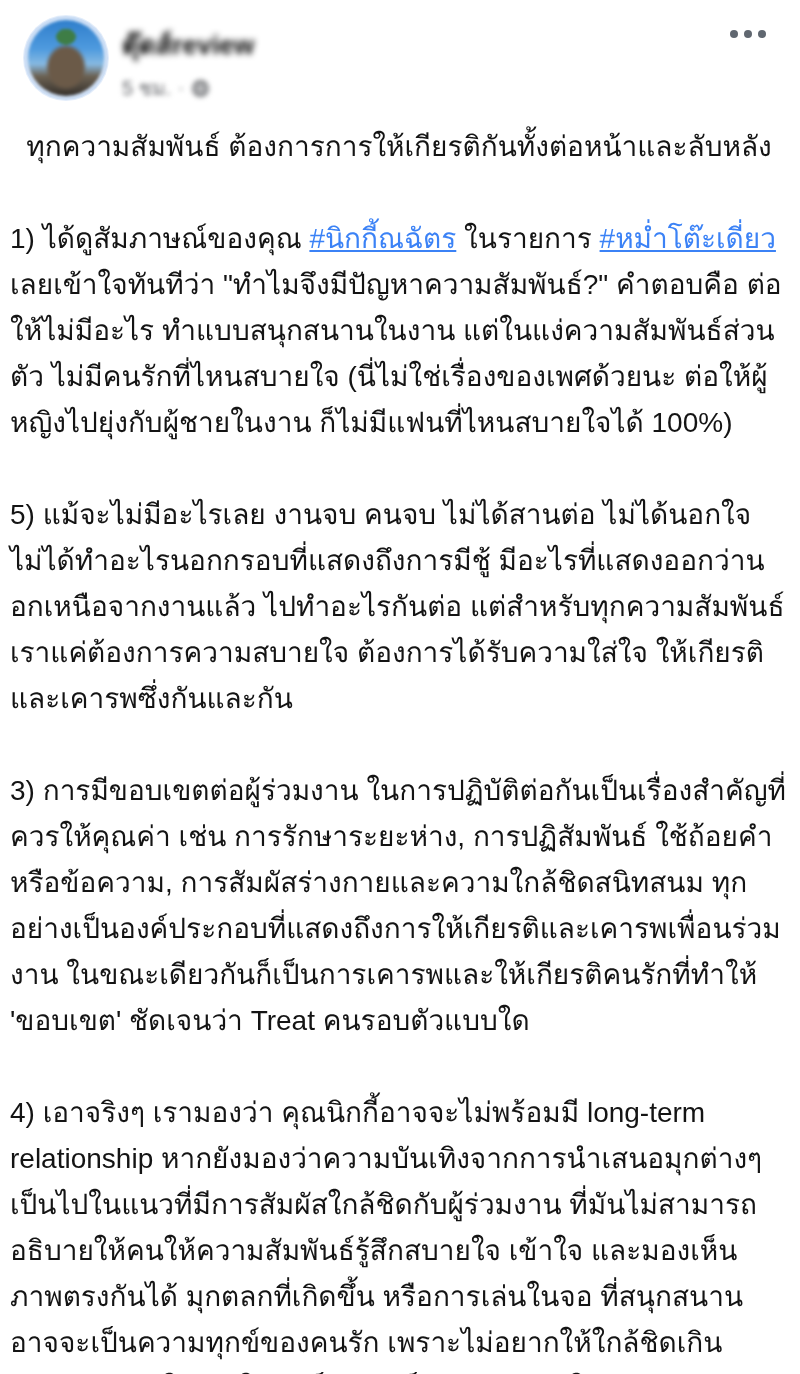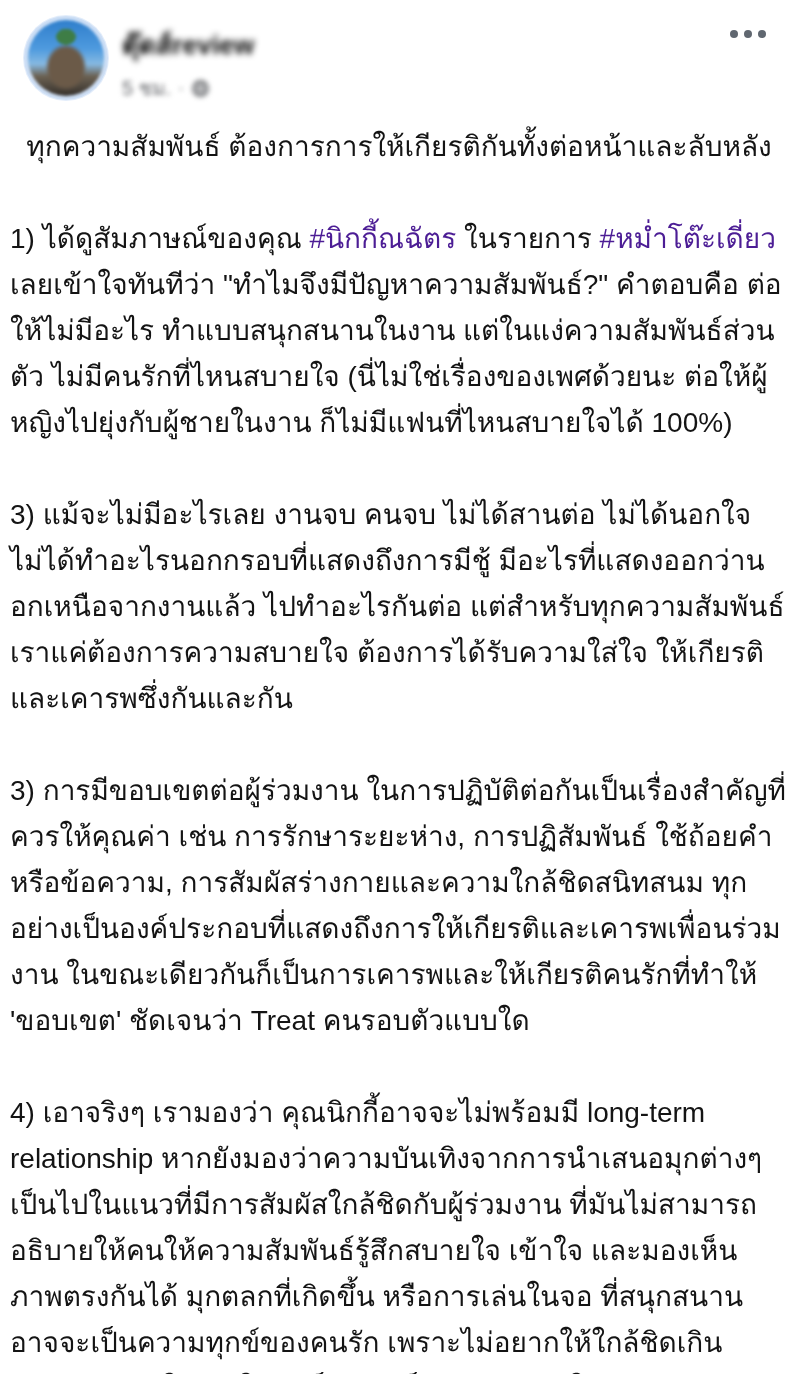--- a/index.html
+++ b/index.html
@@ -63,21 +63,21 @@
   
   .post-text {
     padding: 20px 12px 0 10px;
     font-size: 28px;
     line-height: 46px;
     color: #141414;
     letter-spacing: 0;
   }
   .post-text p { margin: 0 0 46px 0; }
   .post-text p:first-child { margin-bottom: 46px; text-align: center; }
-  .hashtag { color: #4c1d95; cursor: pointer; }
+  .hashtag { color: #3b82f6; cursor: pointer; text-decoration: underline; }
 </style>
 </head>
 <body>
 
 <header class="post-header">
   <div class="avatar-ring">
     <div class="avatar-img"></div>
   </div>
   <div class="header-meta">
     <span class="page-name">ตุ๊ดส์review</span>
@@ -96,16 +96,16 @@
   <button class="menu-btn" aria-label="menu">
     <i></i>
     <i></i>
     <i></i>
   </button>
 </header>
 
 <main class="post-text">
     <p><span>ทุกความสัมพันธ์ ต้องการการให้เกียรติกันทั้งต่อหน้าและลับหลัง</span></p>
     <p><span>1) ได้ดูสัมภาษณ์ของคุณ </span><span class="hashtag">#นิกกี้ณฉัตร</span><span> ในรายการ </span><span class="hashtag">#หม่ำโต๊ะเดี่ยว</span><span> เลยเข้าใจทันทีว่า "ทำไมจึงมีปัญหาความสัมพันธ์?" คำตอบคือ ต่อให้ไม่มีอะไร ทำแบบสนุกสนานในงาน แต่ในแง่ความสัมพันธ์ส่วนตัว ไม่มีคนรักที่ไหนสบายใจ (นี่ไม่ใช่เรื่องของเพศด้วยนะ ต่อให้ผู้หญิงไปยุ่งกับผู้ชายในงาน ก็ไม่มีแฟนที่ไหนสบายใจได้ 100%)</span></p>
-    <p><span>3) แม้จะไม่มีอะไรเลย งานจบ คนจบ ไม่ได้สานต่อ ไม่ได้นอกใจ ไม่ได้ทำอะไรนอกกรอบที่แสดงถึงการมีชู้ มีอะไรที่แสดงออกว่านอกเหนือจากงานแล้ว ไปทำอะไรกันต่อ แต่สำหรับทุกความสัมพันธ์ เราแค่ต้องการความสบายใจ ต้องการได้รับความใส่ใจ ให้เกียรติ และเคารพซึ่งกันและกัน</span></p>
+    <p><span>5) แม้จะไม่มีอะไรเลย งานจบ คนจบ ไม่ได้สานต่อ ไม่ได้นอกใจ ไม่ได้ทำอะไรนอกกรอบที่แสดงถึงการมีชู้ มีอะไรที่แสดงออกว่านอกเหนือจากงานแล้ว ไปทำอะไรกันต่อ แต่สำหรับทุกความสัมพันธ์ เราแค่ต้องการความสบายใจ ต้องการได้รับความใส่ใจ ให้เกียรติ และเคารพซึ่งกันและกัน</span></p>
     <p><span>3) การมีขอบเขตต่อผู้ร่วมงาน ในการปฏิบัติต่อกันเป็นเรื่องสำคัญที่ควรให้คุณค่า เช่น การรักษาระยะห่าง, การปฏิสัมพันธ์ ใช้ถ้อยคำหรือข้อความ, การสัมผัสร่างกายและความใกล้ชิดสนิทสนม ทุกอย่างเป็นองค์ประกอบที่แสดงถึงการให้เกียรติและเคารพเพื่อนร่วมงาน ในขณะเดียวกันก็เป็นการเคารพและให้เกียรติคนรักที่ทำให้ 'ขอบเขต' ชัดเจนว่า Treat คนรอบตัวแบบใด</span></p>
     <p><span>4) เอาจริงๆ เรามองว่า คุณนิกกี้อาจจะไม่พร้อมมี long-term relationship หากยังมองว่าความบันเทิงจากการนำเสนอมุกต่างๆ เป็นไปในแนวที่มีการสัมผัสใกล้ชิดกับผู้ร่วมงาน ที่มันไม่สามารถอธิบายให้คนให้ความสัมพันธ์รู้สึกสบายใจ เข้าใจ และมองเห็นภาพตรงกันได้ มุกตลกที่เกิดขึ้น หรือการเล่นในจอ ที่สนุกสนาน อาจจะเป็นความทุกข์ของคนรัก เพราะไม่อยากให้ใกล้ชิดเกินขอบเขต (ต่อให้เข้าใจว่าเป็นงาน ก็ยังรู้สึกอึดอัดใจอยู่ดี)</span></p>
   </main>
 
 </body></html>

